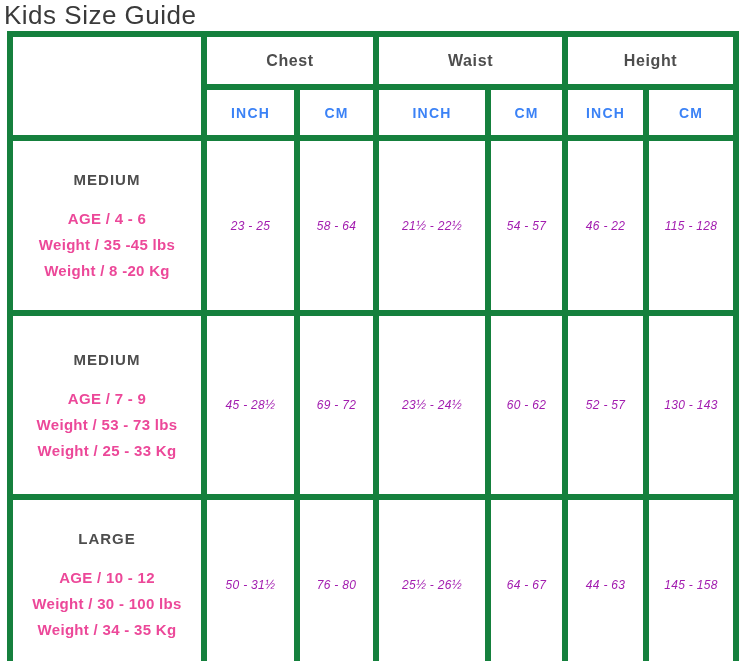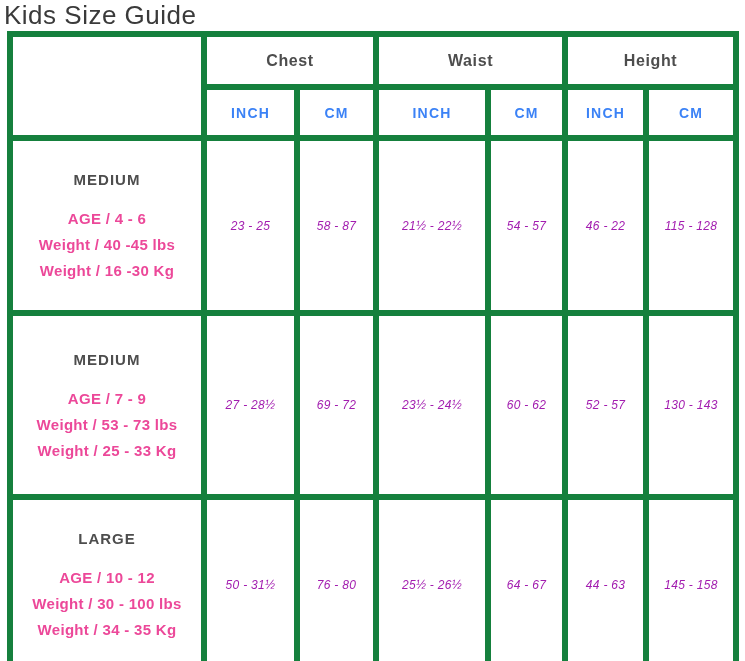--- a/index.html
+++ b/index.html
@@ -114,38 +114,38 @@
         <th class="unit-h">CM</th>
         <th class="unit-h">INCH</th>
         <th class="unit-h">CM</th>
       </tr>
     </thead>
     <tbody>
       <tr class="row-small">
         <td class="size-cell">
           <div class="size-name">MEDIUM</div>
           <div class="size-detail">AGE / 4 - 6</div>
-          <div class="size-detail">Weight / 40 -45 lbs</div>
-          <div class="size-detail">Weight / 16 -30 Kg</div>
+          <div class="size-detail">Weight / 35 -45 lbs</div>
+          <div class="size-detail">Weight / 8 -20 Kg</div>
         </td>
         <td class="val">23 - 25</td>
-        <td class="val">58 - 87</td>
+        <td class="val">58 - 64</td>
         <td class="val">21½ - 22½</td>
         <td class="val">54 - 57</td>
         <td class="val">46 - 22</td>
         <td class="val">115 - 128</td>
       </tr>
       <tr class="row-medium">
         <td class="size-cell">
           <div class="size-name">MEDIUM</div>
           <div class="size-detail">AGE / 7 - 9</div>
           <div class="size-detail">Weight / 53 - 73 lbs</div>
           <div class="size-detail">Weight / 25 - 33 Kg</div>
         </td>
-        <td class="val">27 - 28½</td>
+        <td class="val">45 - 28½</td>
         <td class="val">69 - 72</td>
         <td class="val">23½ - 24½</td>
         <td class="val">60 - 62</td>
         <td class="val">52 - 57</td>
         <td class="val">130 - 143</td>
       </tr>
       <tr class="row-large">
         <td class="size-cell">
           <div class="size-name">LARGE</div>
           <div class="size-detail">AGE / 10 - 12</div>

